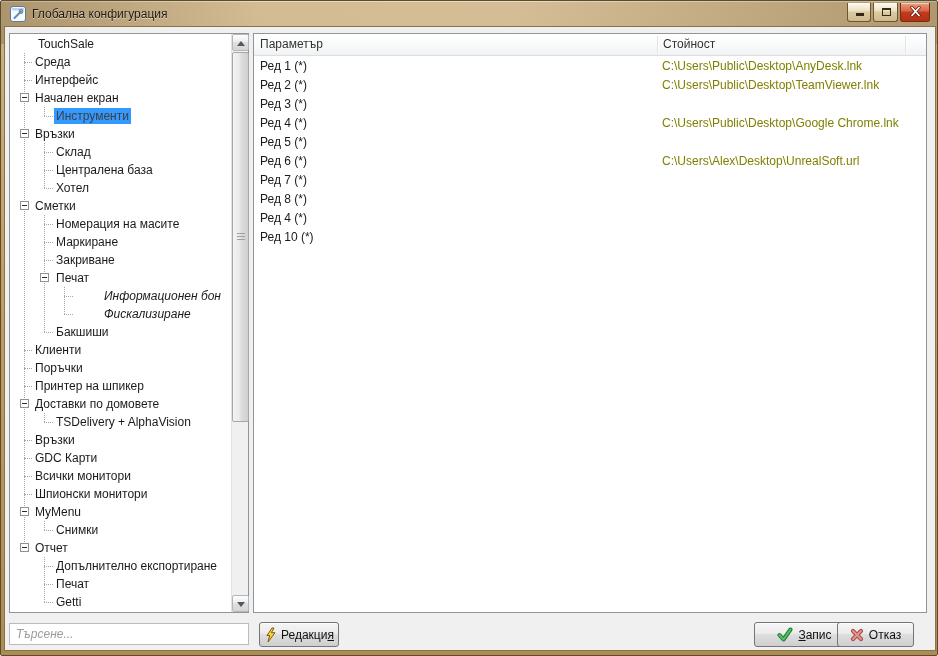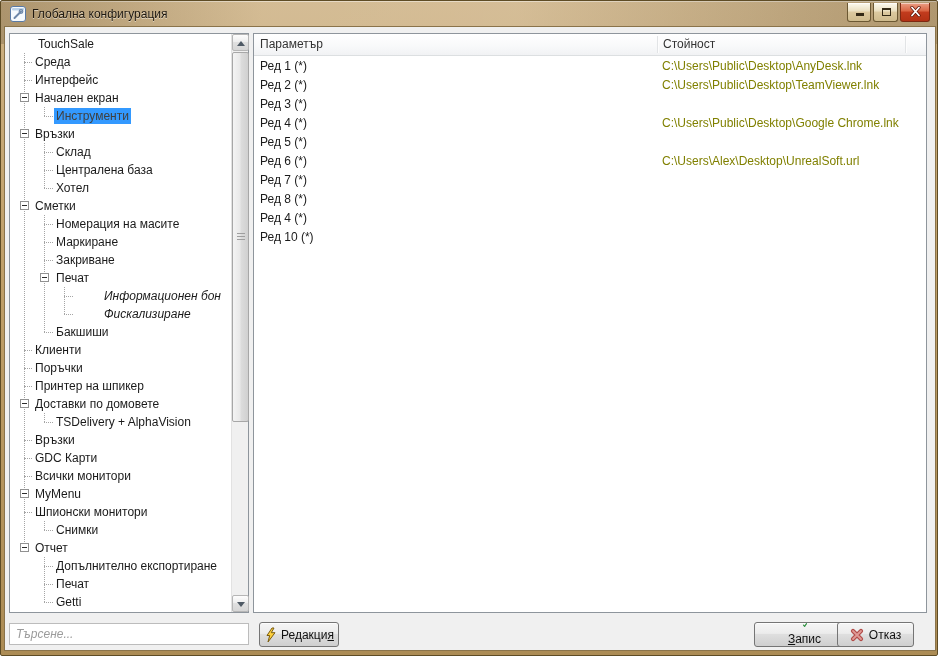--- a/index.html
+++ b/index.html
@@ -92,21 +92,21 @@
     border:1px solid #bcbcbc; background:#fff; padding:0 6px; font-size:12px;
     font-family:"Liberation Sans", sans-serif; color:#222; }
   #search::placeholder { font-style:italic; color:#9b9b9b; }
   .btn { position:absolute; top:595px; height:25px;
     border:1px solid #757575; border-radius:3px;
     background:linear-gradient(180deg,#f5f5f5,#ececec 45%,#dedede 50%,#cfcfcf);
     box-shadow:inset 0 1px 0 rgba(255,255,255,.8);
     display:flex; align-items:center; justify-content:center; gap:5px;
     font-size:12px; color:#111; cursor:default; }
   #btn-edit { left:254px; width:80px; }
-  #btn-save { left:749px; width:101px;flex-direction:column; }
+  #btn-save { left:749px; width:101px; }
   #btn-cancel { left:832px; width:77px; }
   .u { text-decoration:underline; }
 </style>
 </head>
 <body>
 
 <div id="window">
 
   <div id="titlebar">
     <svg class="title-icon" viewBox="0 0 16 16">
@@ -163,22 +163,22 @@
         <div class="trow lvl3"><span class="tlabel">Фискализиране</span></div>
         <div class="trow lvl2"><span class="tlabel">Бакшиши</span></div>
         <div class="trow lvl1"><span class="tlabel">Клиенти</span></div>
         <div class="trow lvl1"><span class="tlabel">Поръчки</span></div>
         <div class="trow lvl1"><span class="tlabel">Принтер на шпикер</span></div>
         <div class="trow lvl1 has-exp"><span class="exp"></span><span class="tlabel">Доставки по домовете</span></div>
         <div class="trow lvl2"><span class="tlabel">TSDelivery + AlphaVision</span></div>
         <div class="trow lvl1"><span class="tlabel">Връзки</span></div>
         <div class="trow lvl1"><span class="tlabel">GDC Карти</span></div>
         <div class="trow lvl1"><span class="tlabel">Всички монитори</span></div>
+        <div class="trow lvl1"><span class="tlabel">Шпионски монитори</span></div>
         <div class="trow lvl1 has-exp"><span class="exp"></span><span class="tlabel">MyMenu</span></div>
-        <div class="trow lvl1"><span class="tlabel">Шпионски монитори</span></div>
         <div class="trow lvl2"><span class="tlabel">Снимки</span></div>
         <div class="trow lvl1 has-exp"><span class="exp"></span><span class="tlabel">Отчет</span></div>
         <div class="trow lvl2"><span class="tlabel">Допълнително експортиране</span></div>
         <div class="trow lvl2"><span class="tlabel">Печат</span></div>
         <div class="trow lvl2"><span class="tlabel">Getti</span></div>
       </div>
       <div id="tree-scroll">
         <div class="sbtn up"></div>
         <div class="sthumb"></div>
         <div class="sbtn down"></div>

